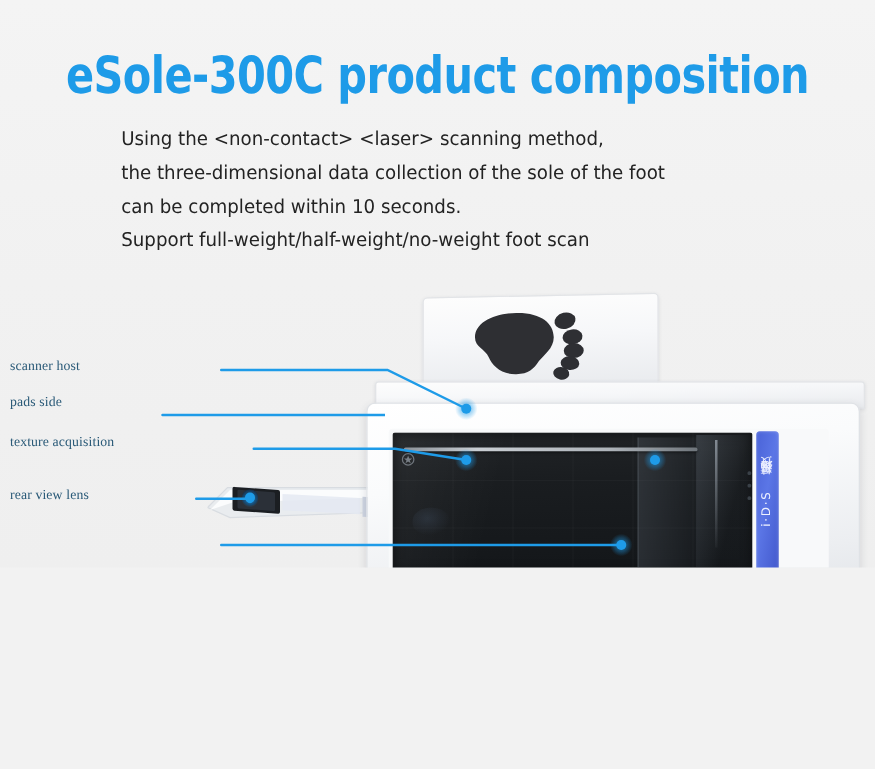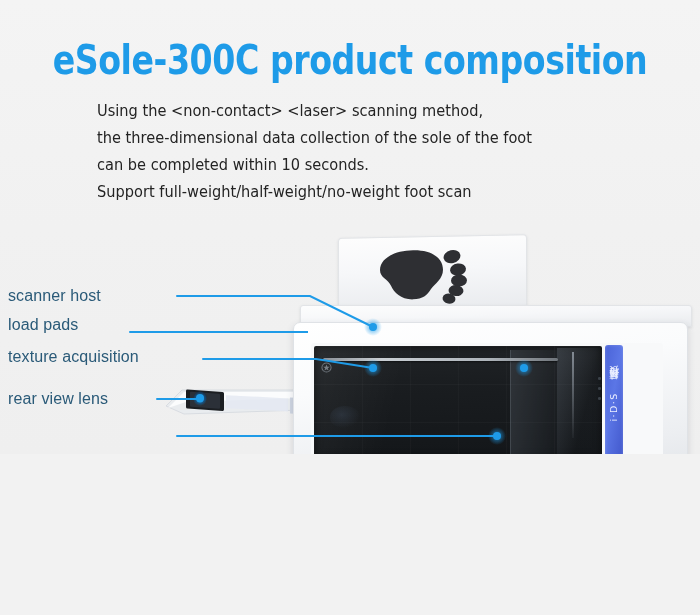--- a/index.html
+++ b/index.html
@@ -50,22 +50,22 @@
     transform: scaleX(0.96);
     transform-origin: left top;
     white-space: nowrap;
   }
   .subtitle div { white-space: nowrap; }
 
   
   .label {
     position: absolute;
     color: #2a5a78;
-    font-size: 16px;
-    font-family: Liberation Sans, sans-serif;
+    font-size: 11px;
+    font-family: Liberation Serif, serif;
     white-space: nowrap;
     letter-spacing: 0.1px;
   }
 
   
   .svg-layer {
     position: absolute;
     left: 0; top: 0;
     width: 700px; height: 615px;
     pointer-events: none;
@@ -310,21 +310,21 @@
         <ellipse cx="123" cy="17" rx="11" ry="7.5" transform="rotate(-8 123 17)"></ellipse>
         <ellipse cx="125" cy="31" rx="9" ry="6.5" transform="rotate(-4 125 31)"></ellipse>
         <ellipse cx="124" cy="43" rx="8.5" ry="6"></ellipse>
         <ellipse cx="121" cy="53" rx="7.5" ry="5.5" transform="rotate(6 121 53)"></ellipse>
         <ellipse cx="115" cy="62" rx="6.5" ry="5" transform="rotate(12 115 62)"></ellipse>
       </g>
     </svg>
   </div>
 
   <div class="label" style="left:8px;  top:287px;">scanner host</div>
-  <div class="label" style="left:8px;  top:316px;">load pads</div>
+  <div class="label" style="left:8px;  top:316px;">pads side</div>
   <div class="label" style="left:8px;  top:390px;">rear view lens</div>
   <div class="label" style="left:8px;  top:348px;">texture acquisition</div>
 
   <svg class="svg-layer">
     <defs>
       <radialGradient id="dotGlow" cx="50%" cy="50%" r="50%">
         <stop offset="0%" stop-color="#2aa6f0" stop-opacity="0.95"></stop>
         <stop offset="45%" stop-color="#1e9be8" stop-opacity="0.45"></stop>
         <stop offset="100%" stop-color="#1e9be8" stop-opacity="0"></stop>
       </radialGradient>

